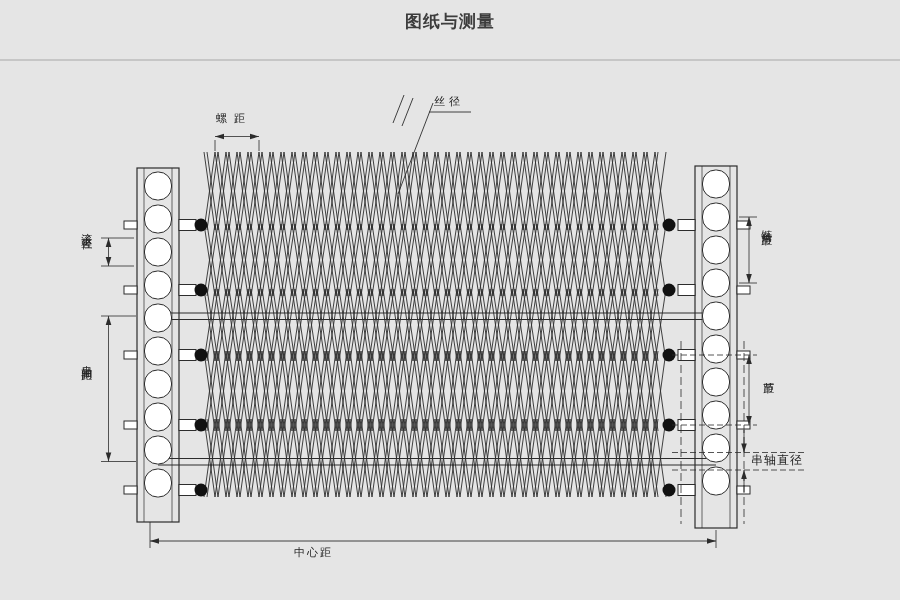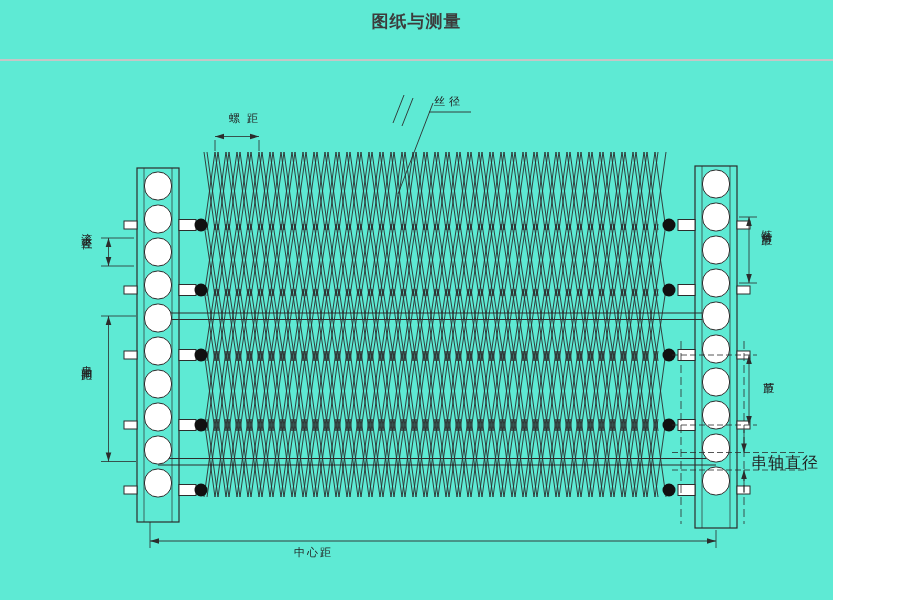--- a/index.html
+++ b/index.html
@@ -1,28 +1,28 @@
 <!DOCTYPE html>
 <html><head>
 <meta charset="utf-8">
 <style>
   *{box-sizing:border-box;margin:0;padding:0}
   html,body{background:#ffffff}
   body{font-family:"Liberation Sans","DejaVu Sans",sans-serif}
-  .page{position:relative;width:833px;height:600px;background:#5eead4;overflow:hidden}
+  .page{position:relative;width:900px;height:600px;background:#e5e5e5;overflow:hidden}
   .title{position:absolute;top:10px;left:0;width:100%;text-align:center;
          font-size:17px;font-weight:bold;color:#3c3c3c;letter-spacing:1px}
   .divider{position:absolute;top:59px;left:0;width:100%;height:0;border-top:2px solid #c6c6c6}
   svg.diagram{position:absolute;left:0;top:0;width:900px;height:600px}
   .lbl{position:absolute;color:#222;font-size:11px;white-space:nowrap;line-height:1.15}
   .vert{writing-mode:vertical-rl;text-orientation:upright;letter-spacing:2px}
   .sp6{letter-spacing:7px}
   .sp4{letter-spacing:4px}
   .sp2{letter-spacing:2px}
-  .sm{font-size:16px;letter-spacing:1px}
+  .sm{font-size:12px;letter-spacing:1px}
 </style>
 </head>
 <body>
 
 <div class="page">
 
   <div class="title">图纸与测量</div>
   <div class="divider"></div>
 
   <svg class="diagram" viewBox="0 0 900 600">
@@ -155,21 +155,21 @@
         <line x1="681" y1="341" x2="681" y2="524" stroke="#2c2c2c" stroke-width="0.8" stroke-dasharray="8 4"></line>
         <line x1="744" y1="341" x2="744" y2="524" stroke="#2c2c2c" stroke-width="0.8" stroke-dasharray="8 4"></line>
         <line x1="150" y1="522" x2="150" y2="548" stroke="#2c2c2c" stroke-width="0.8"></line>
         <line x1="716" y1="530" x2="716" y2="548" stroke="#2c2c2c" stroke-width="0.8"></line>
         <line x1="150" y1="541" x2="716" y2="541" stroke="#2c2c2c" stroke-width="0.9"></line>
         <polygon points="150,541 159.0,543.8 159.0,538.2" fill="#2c2c2c"></polygon>
         <polygon points="716,541 707.0,538.2 707.0,543.8" fill="#2c2c2c"></polygon>
       </g>
   </svg>
 
-  <div class="lbl sp6" style="left:218px;top:112px;width:58px;text-align:center">螺距</div>
+  <div class="lbl sp6" style="left:205px;top:112px;width:58px;text-align:center">螺距</div>
   <div class="lbl sp4" style="left:434px;top:95px">丝径</div>
   <div class="lbl vert" style="left:80px;top:224px">滚子直径</div>
   <div class="lbl vert" style="left:80px;top:356px">串轴间距</div>
   <div class="lbl vert" style="left:760px;top:221px">链条节距</div>
   <div class="lbl vert" style="left:762px;top:373px">节距</div>
   <div class="lbl sm" style="left:751px;top:454px">串轴直径</div>
   <div class="lbl sp2" style="left:294px;top:546px">中心距</div>
 
 </div>
 

